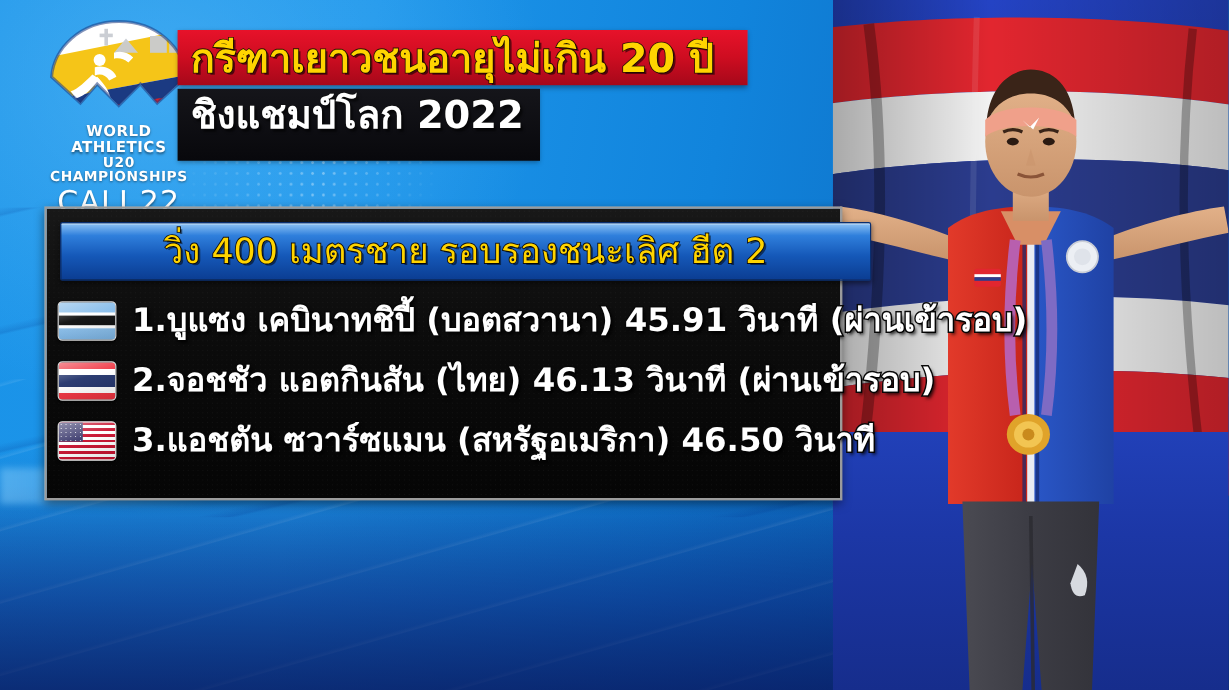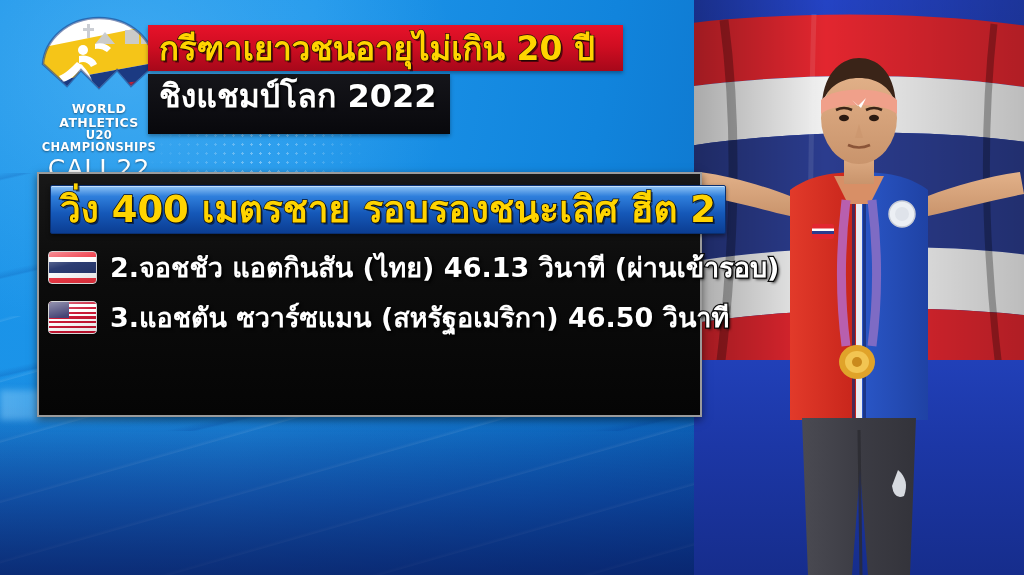--- a/index.html
+++ b/index.html
@@ -166,21 +166,21 @@
   .event-bar {
     position: absolute; left: 50px; top: 185px;
     width: 674px; height: 47px;
     background: linear-gradient(180deg, #8fc4f6 0%, #2f7fdc 22%, #1558b8 58%, #0b3d92 100%);
     border: 1px solid #0a2f70;
     border-radius: 2px;
     display: flex; align-items: center; justify-content: center;
     box-shadow: inset 0 1px 0 rgba(255,255,255,.5), 0 2px 4px rgba(0,0,0,.45);
   }
   .event-bar span {
-    font-size: 37px; font-weight: 700; color: #ffd400;
+    font-size: 29px; font-weight: 400; color: #ffd400;
     line-height: 1;
     -webkit-text-stroke: 1.5px #111;
     paint-order: stroke fill;
     text-shadow: 2px 2px 0 rgba(0,0,0,.5);
     white-space: nowrap;
   }
 
   .rows { position: absolute; left: 48px; top: 248px; width: 900px; }
   .row {
     display: flex; align-items: center;
@@ -396,20 +396,26 @@
   <div class="panel">
     <div class="panel-tex"></div>
   </div>
 
   <div class="event-bar">
     <span>วิ่ง 400 เมตรชาย รอบรองชนะเลิศ ฮีต 2</span>
   </div>
 
   <div class="rows">
     <div class="row">
+      <div class="flag flag-bw">
+          <i></i>
+        </div>
+      <div class="row-text">1.บูแซง เคบินาทชิปี้ (บอตสวานา) 45.91 วินาที (ผ่านเข้ารอบ)</div>
+    </div>
+    <div class="row">
       <div class="flag flag-th"></div>
       <div class="row-text">2.จอชชัว แอตกินสัน (ไทย) 46.13 วินาที (ผ่านเข้ารอบ)</div>
     </div>
     <div class="row">
       <div class="flag flag-us">
         <div class="stripes"></div>
         <div class="canton"></div>
       </div>
       <div class="row-text">3.แอชตัน ซวาร์ซแมน (สหรัฐอเมริกา) 46.50 วินาที</div>
     </div>

